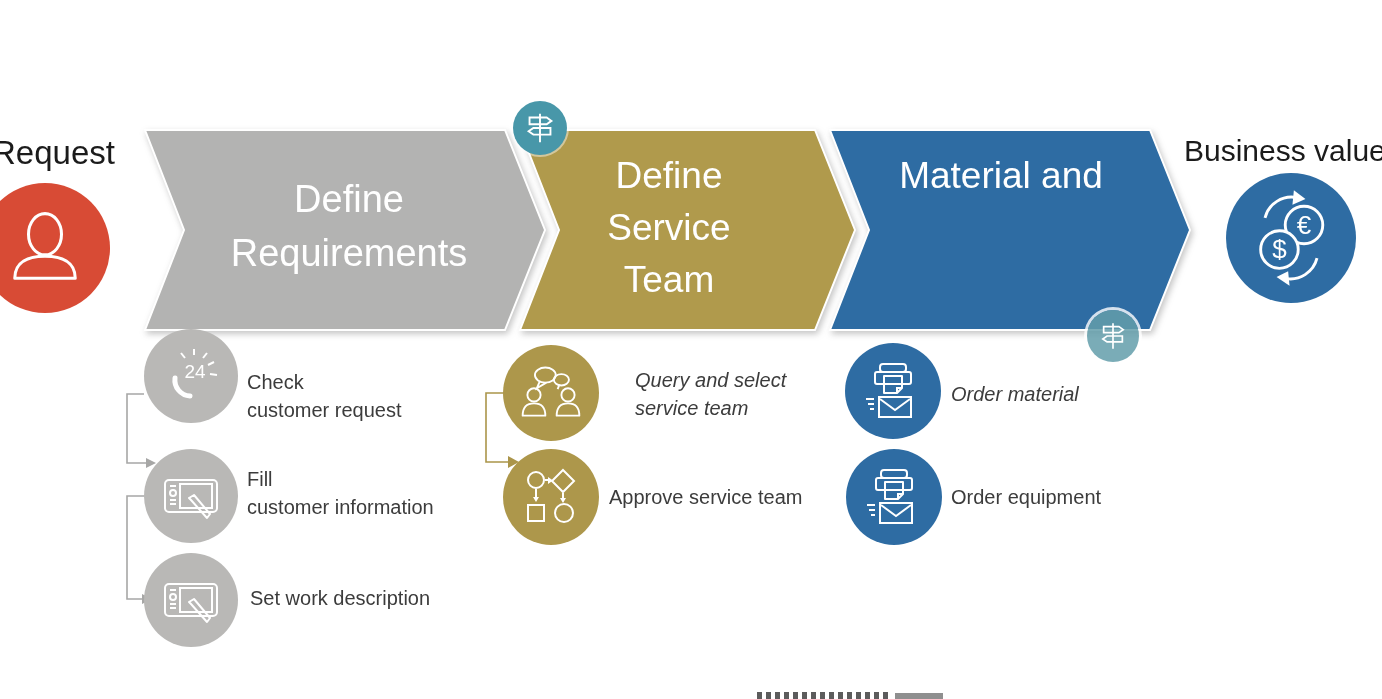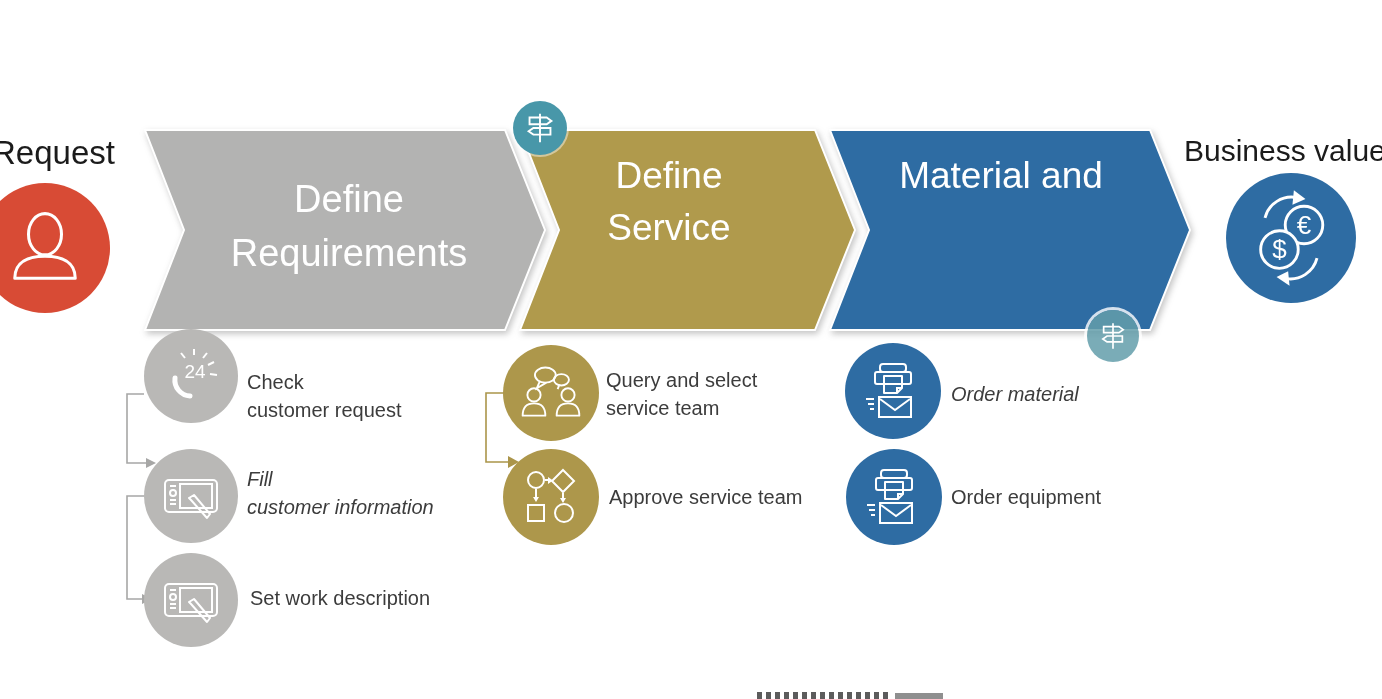--- a/index.html
+++ b/index.html
@@ -22,22 +22,22 @@
   .c-gold{background:#ad974b;}
   .request-circle{left:-20px;top:183px;width:130px;height:130px;}
   .value-circle{left:1226px;top:173px;width:130px;height:130px;}
   .badge{position:absolute;border-radius:50%;display:flex;align-items:center;justify-content:center;}
   .badge-1{left:513px;top:101px;width:54px;height:54px;background:#4897a9;
            box-shadow:0 0 0 2px rgba(255,255,255,0.45);}
   .badge-2{left:1087px;top:310px;width:52px;height:52px;background:rgba(99,157,170,0.85);
            box-shadow:0 0 0 3px rgba(255,255,255,0.8);}
   .sub-label{position:absolute;font-size:20px;line-height:28px;color:#3c3c3c;white-space:nowrap;}
   .sub-label span{display:block;}
-  .s1a{left:247px;top:368px;} .s1b{left:247px;top:465px;font-style:italic;} .s1c{left:250px;top:584px;}
-  .s2a{left:606px;top:366px;} .s2b{left:609px;top:483px;}
+  .s1a{left:247px;top:368px;} .s1b{left:247px;top:465px;} .s1c{left:250px;top:584px;}
+  .s2a{left:635px;top:366px;font-style:italic;} .s2b{left:609px;top:483px;}
   .s3a{left:951px;top:380px;font-style:italic;} .s3b{left:951px;top:483px;}
   .sc1a{left:144px;top:329px;width:94px;height:94px;}
   .sc1b{left:144px;top:449px;width:94px;height:94px;}
   .sc1c{left:144px;top:553px;width:94px;height:94px;}
   .sc2a{left:503px;top:345px;width:96px;height:96px;}
   .sc2b{left:503px;top:449px;width:96px;height:96px;}
   .sc3a{left:845px;top:343px;width:96px;height:96px;}
   .sc3b{left:846px;top:449px;width:96px;height:96px;}
   .icon-svg{display:block;}
   .wm1{position:absolute;left:757px;top:692px;width:134px;height:7px;opacity:.85;
@@ -86,20 +86,21 @@
     </svg>
   </div>
 
   <div class="stage-title title-1">
     <span>Define</span>
     <span>Requirements</span>
   </div>
   <div class="stage-title title-2">
     <span>Define</span>
     <span>Service</span>
+    <span>Team</span>
   </div>
   <div class="stage-title title-3">
     <span>Material and</span>
   </div>
 
   <div class="badge badge-1">
     <svg class="icon-svg" width="38" height="38" viewBox="0 0 40 40" fill="none" stroke="#ffffff" stroke-width="2">
       <line x1="20" y1="5" x2="20" y2="35"></line>
       <path d="M9 9 H27 L32 12.5 L27 16 H9 Z"></path>
       <path d="M31 20 H13 L8 23.5 L13 27 H31 Z"></path>

